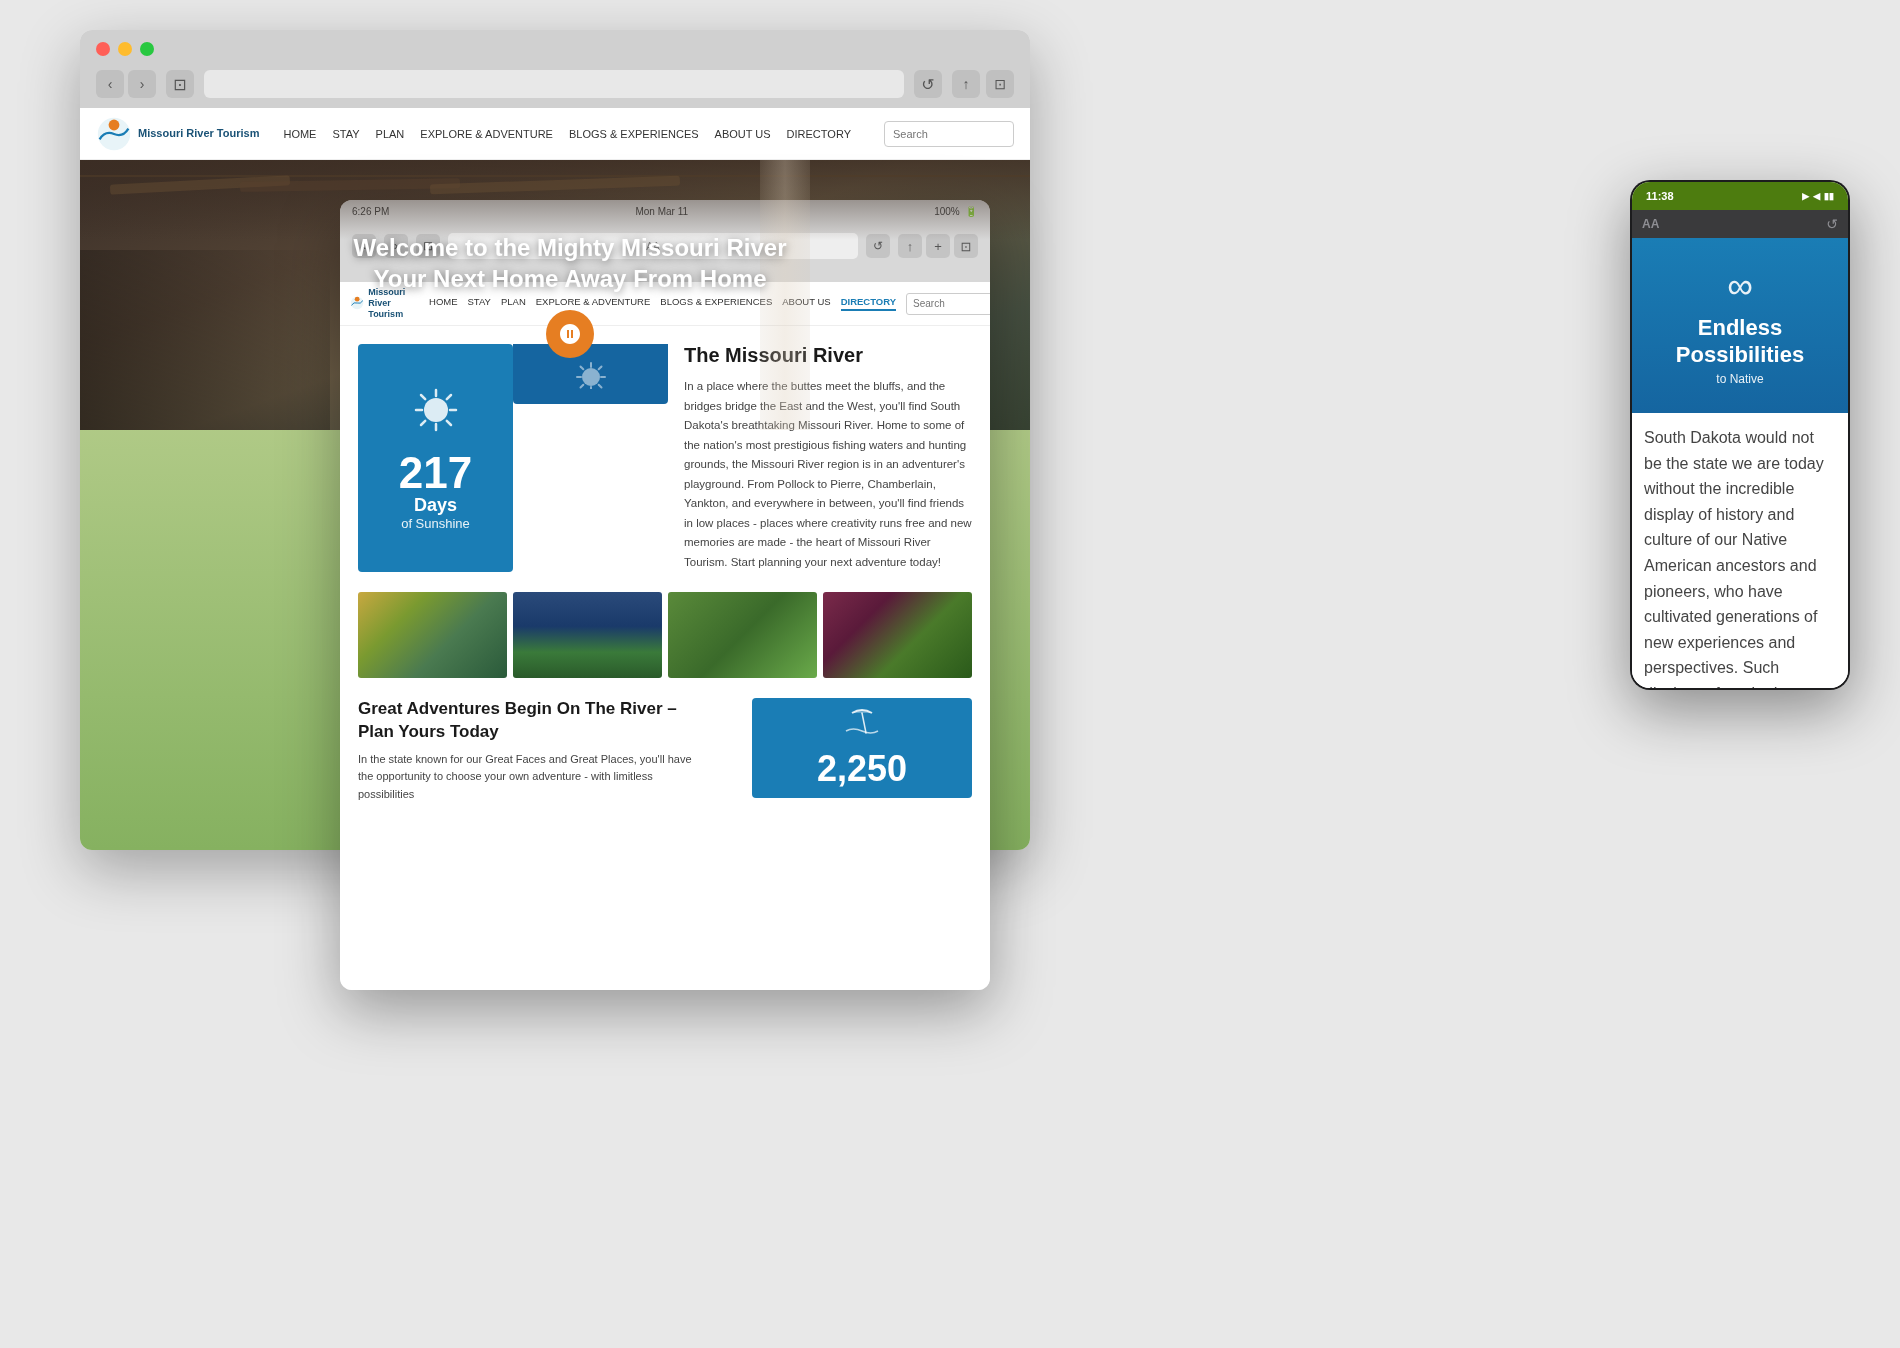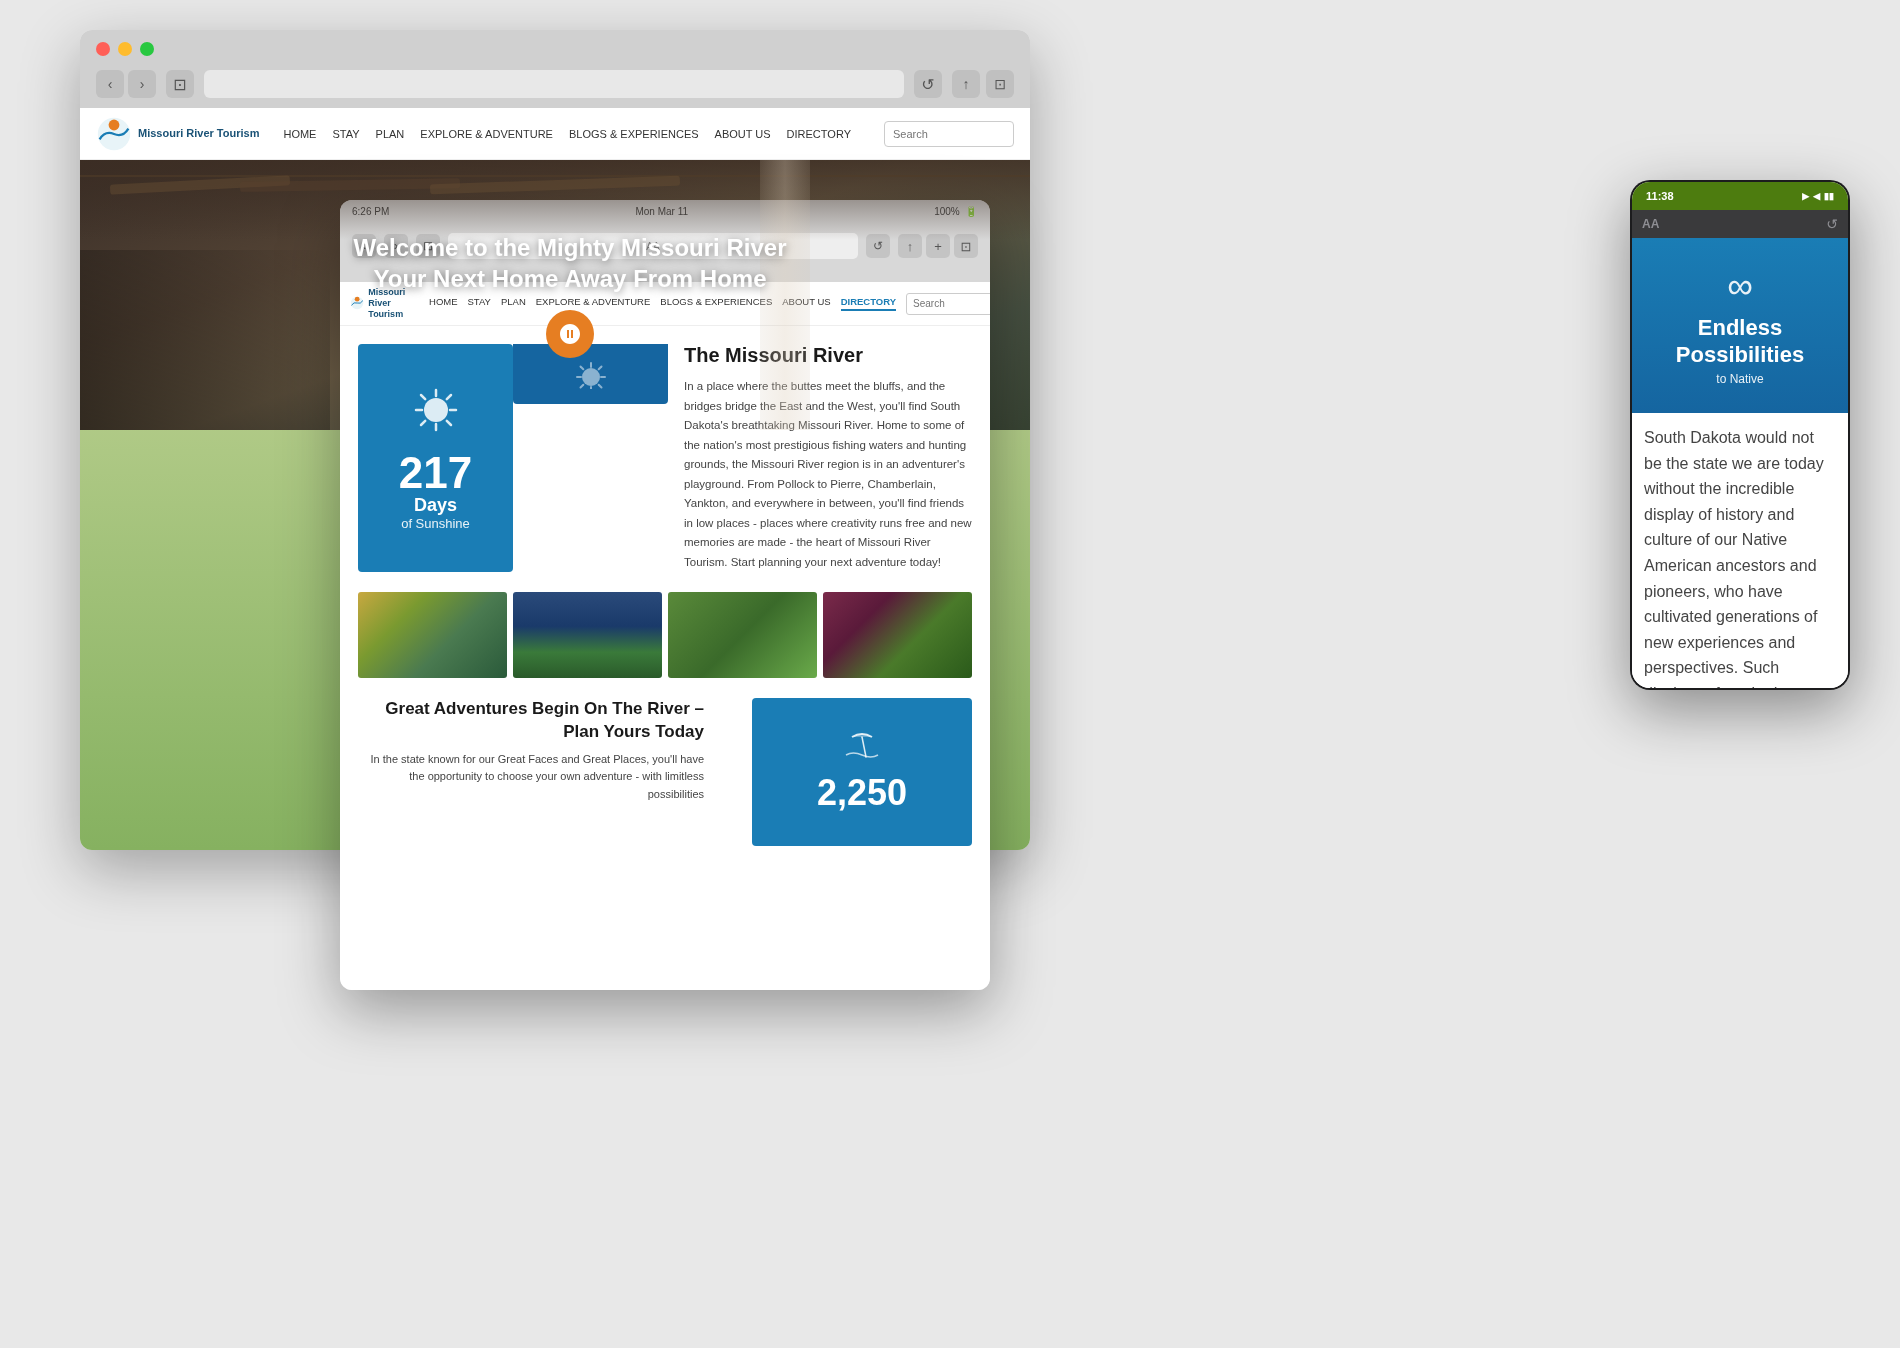--- a/index.html
+++ b/index.html
@@ -463,41 +463,40 @@
     }
 
     .adventures-section {
       display: flex;
       gap: 16px;
       align-items: flex-start;
     }
 
     .adventures-text {
       flex: 1;
-      text-align: right;
     }
 
     .adventures-heading {
       font-size: 17px;
       font-weight: 700;
       color: #1a1a1a;
       margin-bottom: 8px;
       line-height: 1.3;
     }
 
     .adventures-body {
       font-size: 11px;
       line-height: 1.6;
       color: #444;
     }
 
     .adventures-card {
       width: 220px;
       min-width: 220px;
-      height: 148px;
+      height: 100px;
       background: #1a7db5;
       border-radius: 4px;
       display: flex;
       flex-direction: column;
       align-items: center;
       justify-content: center;
       color: white;
       text-align: center;
       margin-left: 32px;
     }

